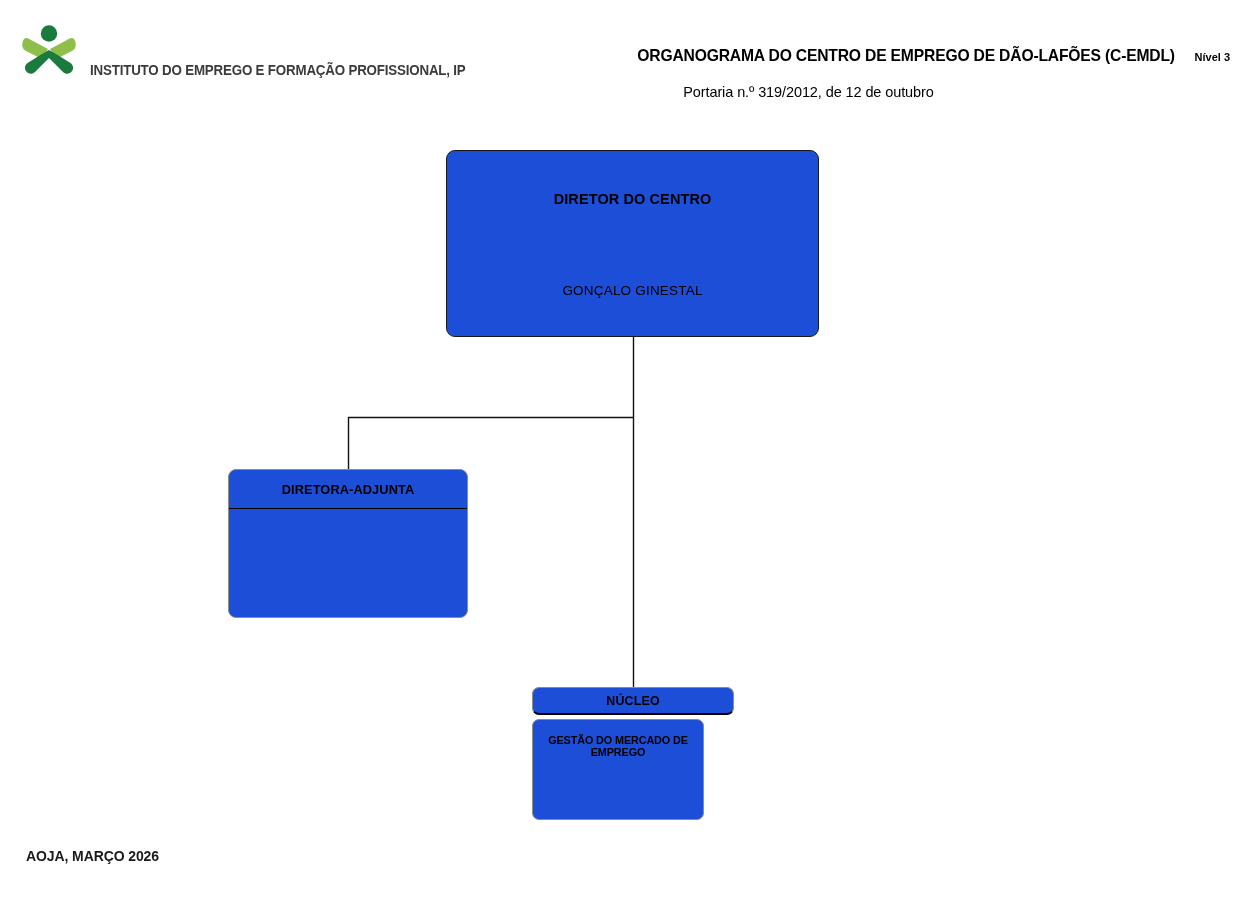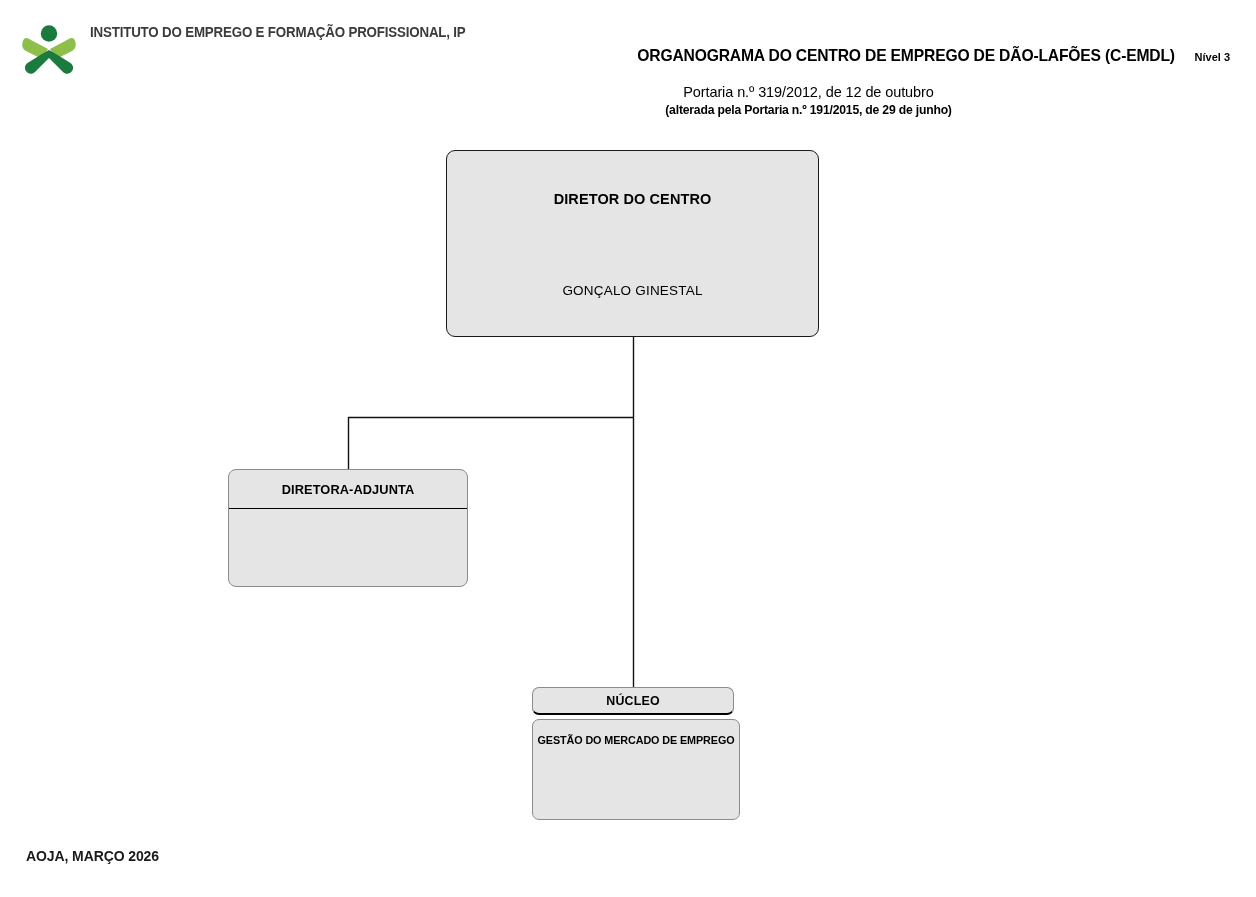--- a/index.html
+++ b/index.html
@@ -15,21 +15,21 @@
     color: #000000;
     overflow: hidden;
   }
 
   
   #logo-block {
     position: absolute;
     left: 18px;
     top: 24px;
     display: flex;
-    align-items: flex-start;
+    align-items: flex-end;
     gap: 10px;
   }
   #logo-mark {
     width: 62px;
     height: 54px;
     flex: 0 0 auto;
   }
   #logo-wordmark {
     font-size: 14.5px;
     font-weight: bold;
@@ -77,21 +77,21 @@
     font-size: 12.2px;
     font-weight: bold;
     letter-spacing: -0.2px;
     text-align: center;
     margin-right: 143px;
   }
 
   
   .node-box {
     position: absolute;
-    background: #e5e5e5;
+    background: #1d4ed8;
     box-sizing: border-box;
   }
   #box-diretor {
     left: 446px;
     top: 150px;
     width: 373px;
     height: 187px;
     border: 1.3px solid #1a1a1a;
     border-radius: 9px;
   }
@@ -112,21 +112,21 @@
     top: 132px;
     text-align: center;
     font-size: 13.5px;
     letter-spacing: 0.2px;
   }
 
   #box-adjunta {
     left: 228px;
     top: 469px;
     width: 240px;
-    height: 118px;
+    height: 149px;
     border: 1.5px solid #8c8c8c;
     border-radius: 8px;
   }
   #box-adjunta .hdr {
     height: 38px;
     display: flex;
     align-items: center;
     justify-content: center;
     border-bottom: 1.6px solid #000000;
     font-size: 12.8px;
@@ -148,21 +148,21 @@
     display: flex;
     align-items: center;
     justify-content: center;
     font-size: 12.4px;
     font-weight: bold;
     letter-spacing: 0.2px;
   }
   #box-nucleo-body {
     left: 532px;
     top: 719px;
-    width: 208px;
+    width: 172px;
     height: 101px;
     border: 1.4px solid #8c8c8c;
     border-radius: 7px;
   }
   #box-nucleo-body .unit-label {
     position: absolute;
     left: 0;
     right: 0;
     top: 14px;
     text-align: center;
@@ -204,21 +204,20 @@
     <path d="M38 30 L31 26 L31 34 L45 48 C48 51 52 50 54 47 C56 44 55 41 52.5 39 Z" fill="#1b7a3e"></path>
   </svg>
   <div id="logo-wordmark">INSTITUTO DO EMPREGO E FORMAÇÃO PROFISSIONAL, IP</div>
 </div>
 
 <div id="title-block">
   <div id="chart-title-line">
     <span id="chart-title">ORGANOGRAMA DO CENTRO DE EMPREGO DE DÃO-LAFÕES (C-EMDL)</span><span id="chart-title-level">Nível 3</span>
   </div>
   <div id="subtitle-1">Portaria n.º 319/2012, de 12 de outubro</div>
-  <div id="subtitle-2">(alterada pela Portaria n.º 191/2015, de 29 de junho)</div>
 </div>
 
 <svg id="connectors">
 
   <line x1="633.5" y1="337" x2="633.5" y2="688" stroke="#111111" stroke-width="1.4"></line>
 
   <line x1="348" y1="417.5" x2="634" y2="417.5" stroke="#111111" stroke-width="1.4"></line>
 
   <line x1="348.5" y1="417" x2="348.5" y2="470" stroke="#111111" stroke-width="1.4"></line>
 </svg>

